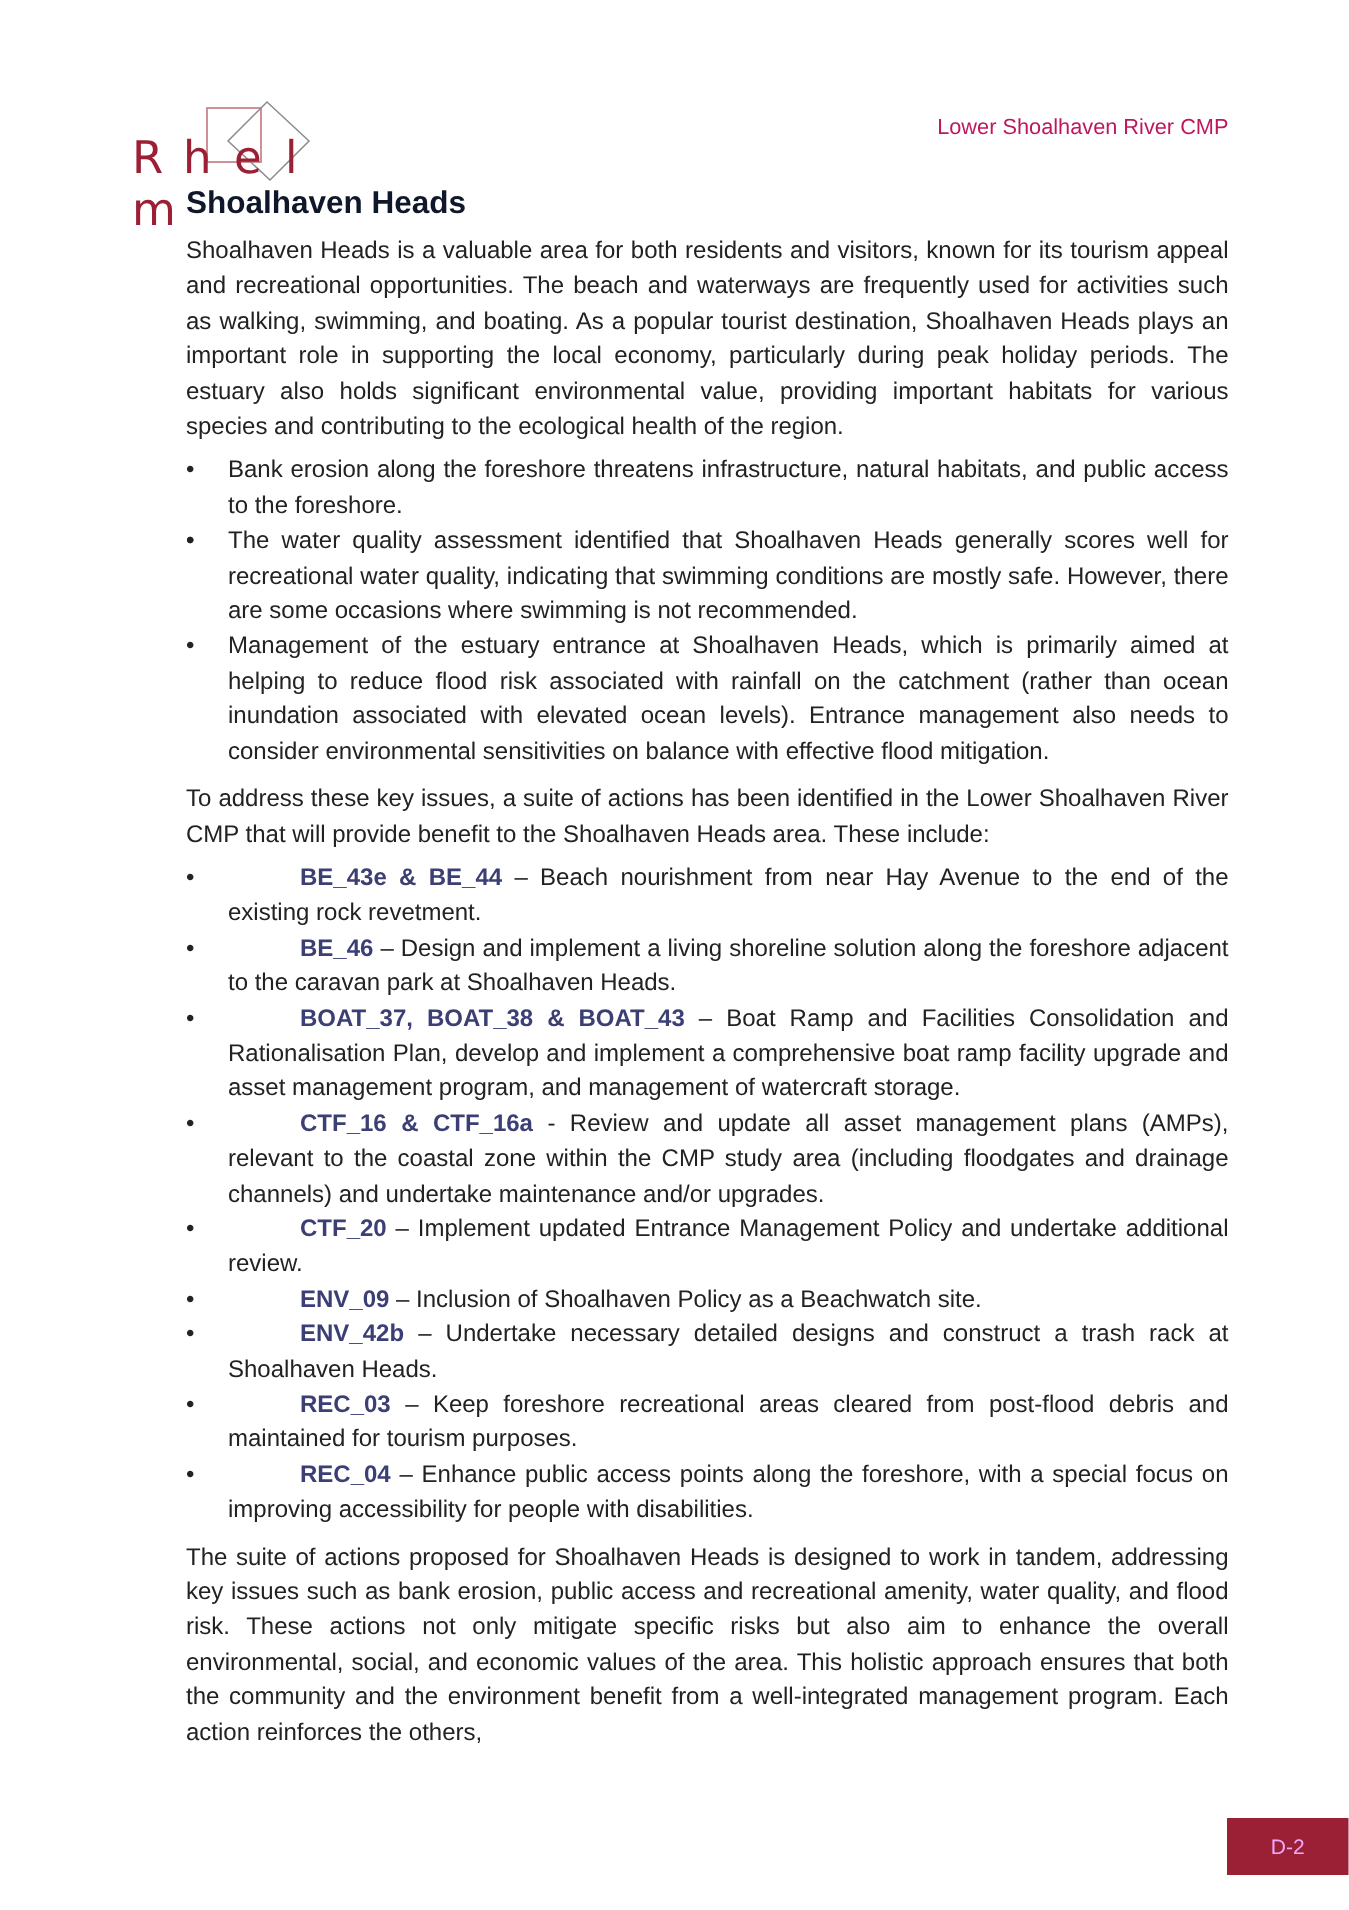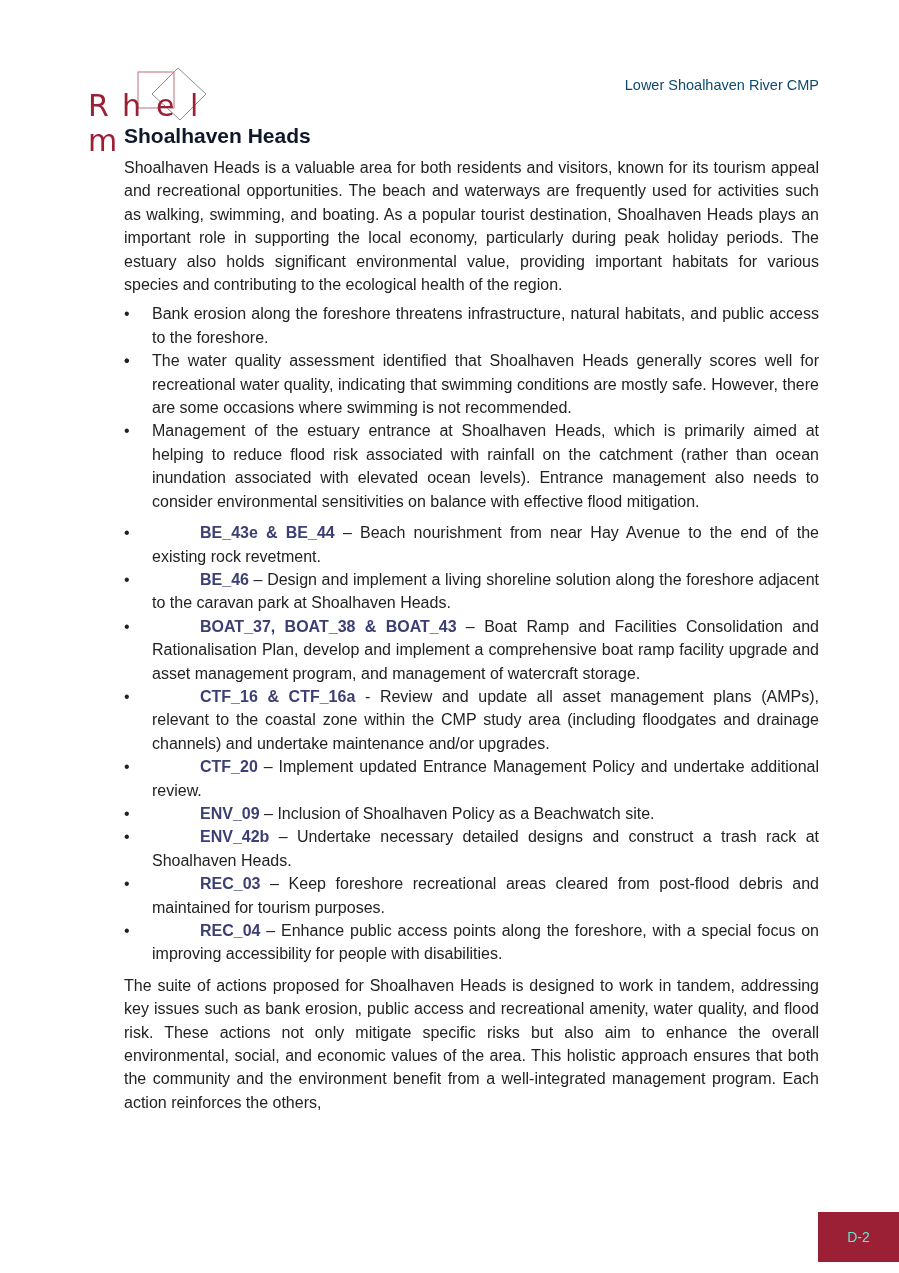--- a/index.html
+++ b/index.html
@@ -4,32 +4,32 @@
 <style>
   html, body { margin: 0; padding: 0; background: #ffffff; }
   body { width: 899px; height: 1273px; position: relative; overflow: hidden;
          font-family: "Liberation Sans", sans-serif; color: #1f1f1f; }
   .logo { position: absolute; left: 86px; top: 66px; width: 160px; height: 58px; }
   .logo svg { position: absolute; left: 0; top: 0; }
   .logo-text { position: absolute; left: 2px; top: 22px; font-size: 30px; font-weight: normal;
                color: #9b1f35; letter-spacing: 0; font-family: "DejaVu Sans", sans-serif; }
   .logo-text span { display: inline-block; width: 34px; }
   .header-right { position: absolute; right: 80px; top: 75px; text-align: right;
-                  font-size: 14.5px; line-height: 21px; color: #0c4a6e; }
+                  font-size: 14.5px; line-height: 21px; color: #be185d; }
   .title { position: absolute; left: 124px; top: 124px; font-size: 21px; font-weight: bold;
            color: #0f172a; }
   .content { position: absolute; left: 124px; top: 156px; width: 695px;
              font-size: 16px; line-height: 23.4px; text-align: justify; color: #222; }
   .content p { margin: 0 0 6px 0; }
   .content ul { list-style: none; margin: 0 0 8px 0; padding: 0; }
   .content li { position: relative; padding-left: 28px; margin: 0; }
   .content li .bullet { position: absolute; left: 0; top: 0; width: 10px; text-align: left; }
   .code { color: #3b3f74; font-weight: bold; margin-left: 48px; }
-  .page-badge { position: absolute; left: 818px; top: 1212px; width: 81px; height: 50px;
-                background: #9b1f35; color: #5eead4; font-size: 14px; display: flex;
+  .page-badge { position: absolute; left: 818px; top: 1212px; width: 81px; height: 38px;
+                background: #9b1f35; color: #f0abfc; font-size: 14px; display: flex;
                 align-items: center; justify-content: center; }
 </style>
 </head>
 <body>
 
 <div class="logo">
   <svg width="160" height="58">
     <rect x="52" y="6" width="36" height="36" fill="none" stroke="#c9868f" stroke-width="1.2"></rect>
     <polygon points="92,2 120,28 94,54 66,28" fill="none" stroke="#8c8c8c" stroke-width="1"></polygon>
   </svg>
@@ -45,20 +45,21 @@
 <div class="title">Shoalhaven Heads</div>
 
 <div class="content">
   <p>Shoalhaven Heads is a valuable area for both residents and visitors, known for its tourism appeal and recreational opportunities. The beach and waterways are frequently used for activities such as walking, swimming, and boating. As a popular tourist destination, Shoalhaven Heads plays an important role in supporting the local economy, particularly during peak holiday periods. The estuary also holds significant environmental value, providing important habitats for various species and contributing to the ecological health of the region.</p>
   <ul>
     <li><span class="bullet">•</span><span>Bank erosion along the foreshore threatens infrastructure, natural habitats, and public access to the foreshore.</span></li>
     <li><span class="bullet">•</span></li>
     <li><span class="bullet">•</span><span>The water quality assessment identified that Shoalhaven Heads generally scores well for recreational water quality, indicating that swimming conditions are mostly safe. However, there are some occasions where swimming is not recommended.</span></li>
     <li><span class="bullet">•</span><span>Management of the estuary entrance at Shoalhaven Heads, which is primarily aimed at helping to reduce flood risk associated with rainfall on the catchment (rather than ocean inundation associated with elevated ocean levels). Entrance management also needs to consider environmental sensitivities on balance with effective flood mitigation.</span></li>
   </ul>
+  <p>To address these key issues, a suite of actions has been identified in the Lower Shoalhaven River CMP that will provide benefit to the Shoalhaven Heads area. These include:</p>
   <ul>
     <li><span class="bullet">•</span><span class="code">BE_43e &amp; BE_44</span><span> – </span><span>Beach nourishment from near Hay Avenue to the end of the existing rock revetment.</span></li>
     <li><span class="bullet">•</span><span class="code">BE_46</span><span> – </span><span>Design and implement a living shoreline solution along the foreshore adjacent to the caravan park at Shoalhaven Heads.</span></li>
     <li><span class="bullet">•</span><span class="code">BOAT_37, BOAT_38 &amp; BOAT_43</span><span> – </span><span>Boat Ramp and Facilities Consolidation and Rationalisation Plan, develop and implement a comprehensive boat ramp facility upgrade and asset management program, and management of watercraft storage.</span></li>
     <li><span class="bullet">•</span><span class="code">CTF_16 &amp; CTF_16a</span><span> - </span><span>Review and update all asset management plans (AMPs), relevant to the coastal zone within the CMP study area (including floodgates and drainage channels) and undertake maintenance and/or upgrades.</span></li>
     <li><span class="bullet">•</span><span class="code">CTF_20</span><span> – </span><span>Implement updated Entrance Management Policy and undertake additional review.</span></li>
     <li><span class="bullet">•</span><span class="code">ENV_09</span><span> – </span><span>Inclusion of Shoalhaven Policy as a Beachwatch site.</span></li>
     <li><span class="bullet">•</span><span class="code">ENV_42b</span><span> – </span><span>Undertake necessary detailed designs and construct a trash rack at Shoalhaven Heads.</span></li>
     <li><span class="bullet">•</span><span class="code">REC_03</span><span> – </span><span>Keep foreshore recreational areas cleared from post-flood debris and maintained for tourism purposes.</span></li>
     <li><span class="bullet">•</span><span class="code">REC_04</span><span> – </span><span>Enhance public access points along the foreshore, with a special focus on improving accessibility for people with disabilities.</span></li>

